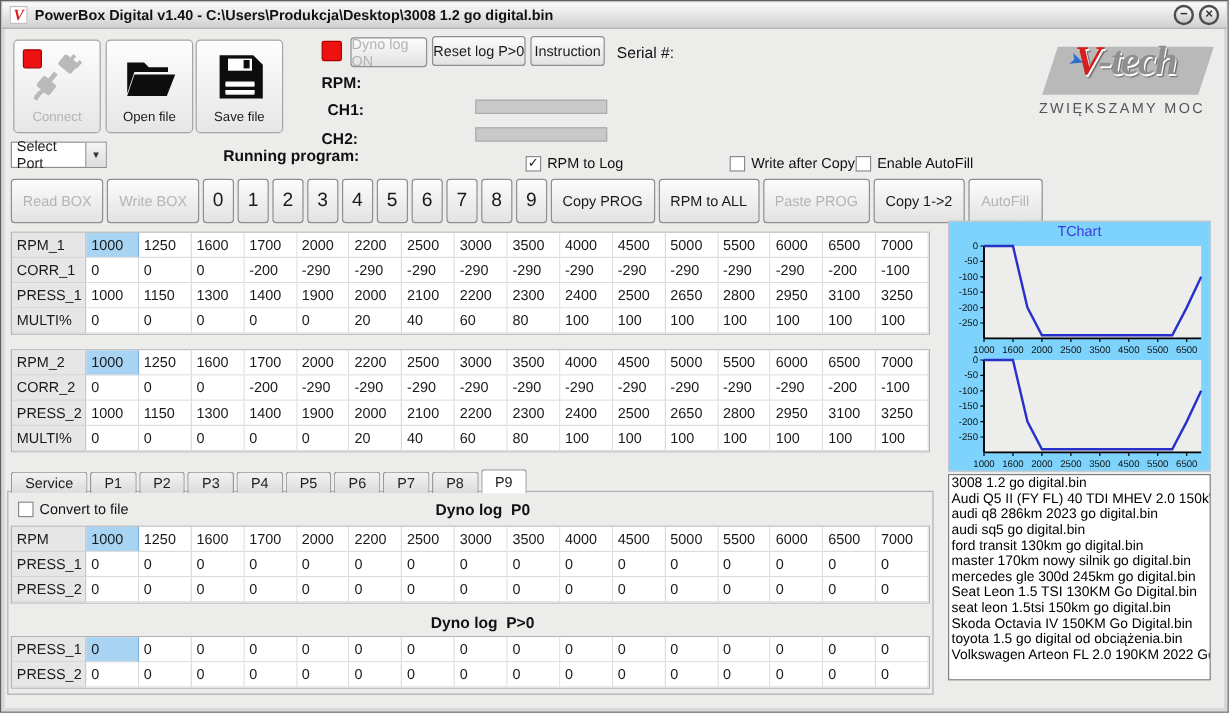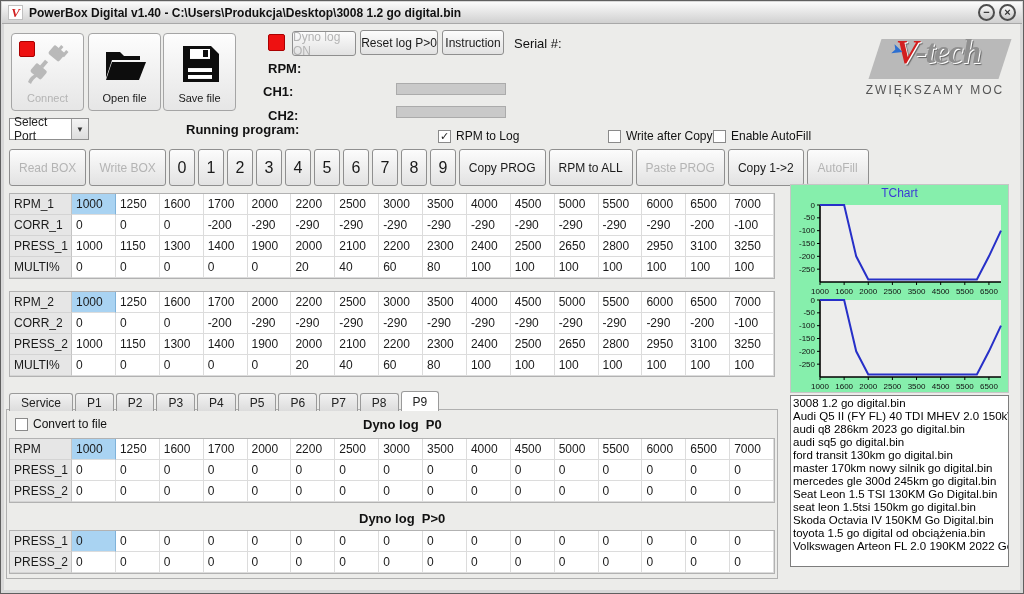--- a/index.html
+++ b/index.html
@@ -110,21 +110,21 @@
     color:#8f8f8f; text-shadow:1px 1px 0 #fff, 2px 2px 1px #666;
   }
   .logo .brand .v { color:#d21f1f; }
   .logo .arrow { position:absolute; left:34px; top:10px; color:#2c6fd1; font-size:15px; transform:rotate(20deg); }
   .logo .tagline {
     position:absolute; left:0; top:52px; width:156px; text-align:center;
     font-size:12px; letter-spacing:2px; color:#555;
   }
   .chartpanel {
     position:absolute; left:789px; top:183px; width:219px; height:209px;
-    background:#86efac; border:1px solid #c6c6c6;
+    background:#7dd3fc; border:1px solid #c6c6c6;
   }
   .charttitle { text-align:center; font-size:12px; color:#3b3bd6; padding-top:1px; }
   .chartbox { width:217px; height:95px; }
   svg { font-family:"Liberation Sans", sans-serif; display:block; }
   .filelist {
     position:absolute; left:789px; top:394px; width:219px; height:172px;
     background:#fff; border:1px solid #7d7d7d; overflow:hidden;
     font-size:11.5px; color:#000; padding:1px 2px;
   }
   .fileitem { line-height:13px; white-space:nowrap; }
@@ -185,21 +185,21 @@
     <span>Save file</span>
   </div>
 
   <div class="redsq" style="position:absolute; left:267px; top:33px; width:17px; height:17px;"></div>
   <div class="btn disabled" style="position:absolute; left:291px; top:30px; width:64px; height:25px;">Dyno log ON</div>
   <div class="btn" style="position:absolute; left:359px; top:29px; width:78px; height:25px;">Reset log P&gt;0</div>
   <div class="btn" style="position:absolute; left:441px; top:29px; width:62px; height:25px;">Instruction</div>
   <div class="lbl" style="left:513px; top:35px;">Serial #:</div>
 
   <div class="lbl bold" style="left:267px; top:60px;">RPM:</div>
-  <div class="lbl bold" style="left:262px; top:83px;">CH1:</div>
+  <div class="lbl bold" style="left:272px; top:83px;">CH1:</div>
   <div class="lbl bold" style="left:267px; top:107px;">CH2:</div>
   <div class="bar" style="left:395px; top:82px;"></div>
   <div class="bar" style="left:395px; top:105px;"></div>
 
   <div class="selport">
     <div class="txt">Select Port</div>
     <div class="arr">▼</div>
   </div>
   <div class="lbl bold" style="left:185px; top:121px;">Running program:</div>
 

